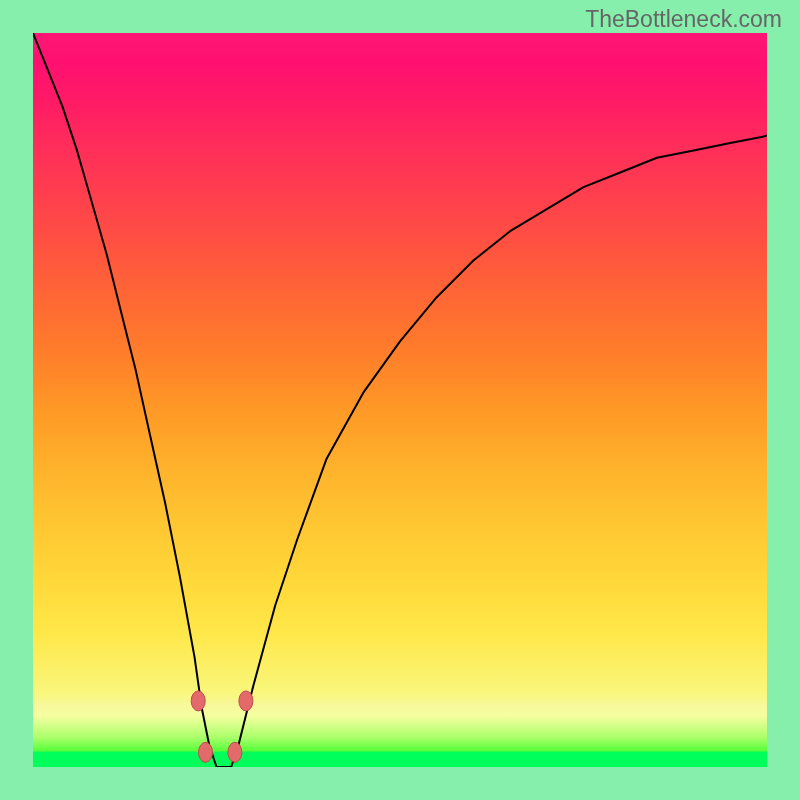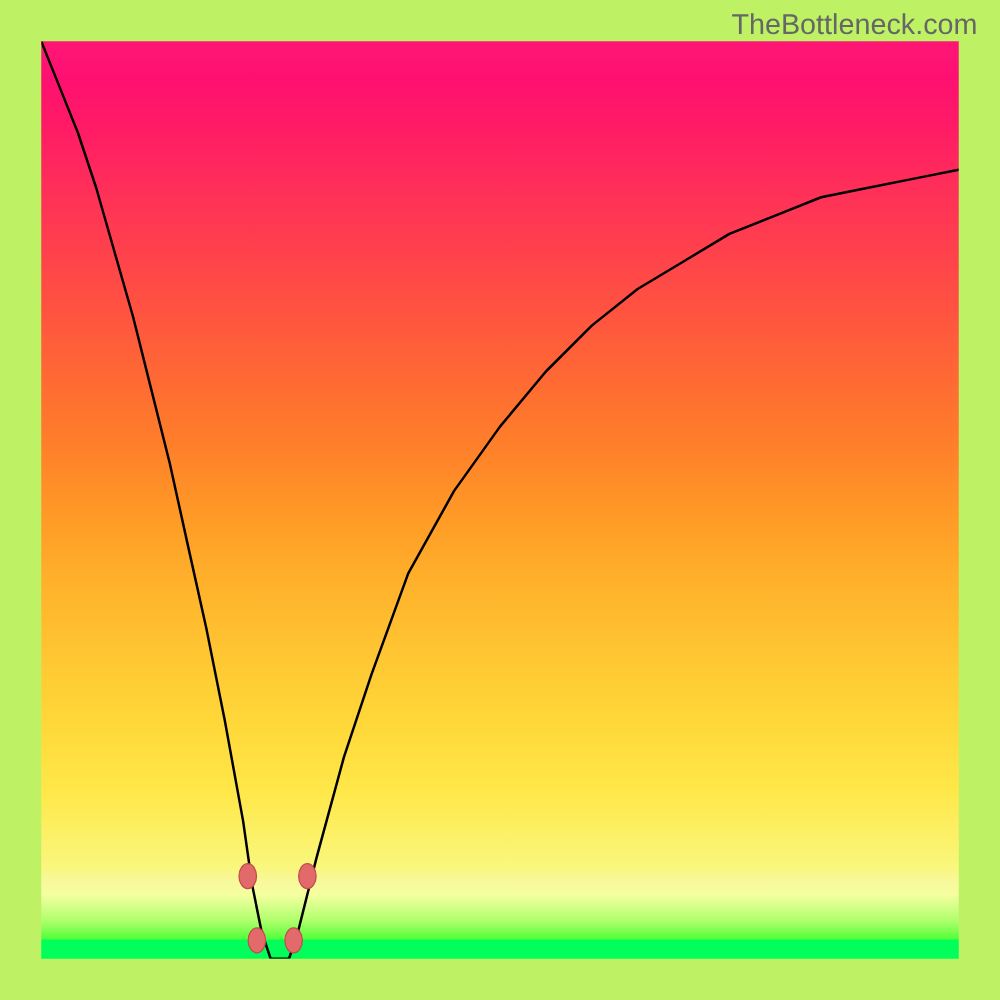--- a/index.html
+++ b/index.html
@@ -7,21 +7,21 @@
     padding: 0;
     width: 800px;
     height: 800px;
     overflow: hidden;
     font-family: Arial, Helvetica, sans-serif;
   }
   #stage {
     position: relative;
     width: 800px;
     height: 800px;
-    background: #bef264;
+    background: #86efac;
   }
   #plot-area {
     position: absolute;
     left: 33px;
     top: 33px;
     width: 734px;
     height: 734px;
     overflow: hidden;
     background: linear-gradient(
       to top,

